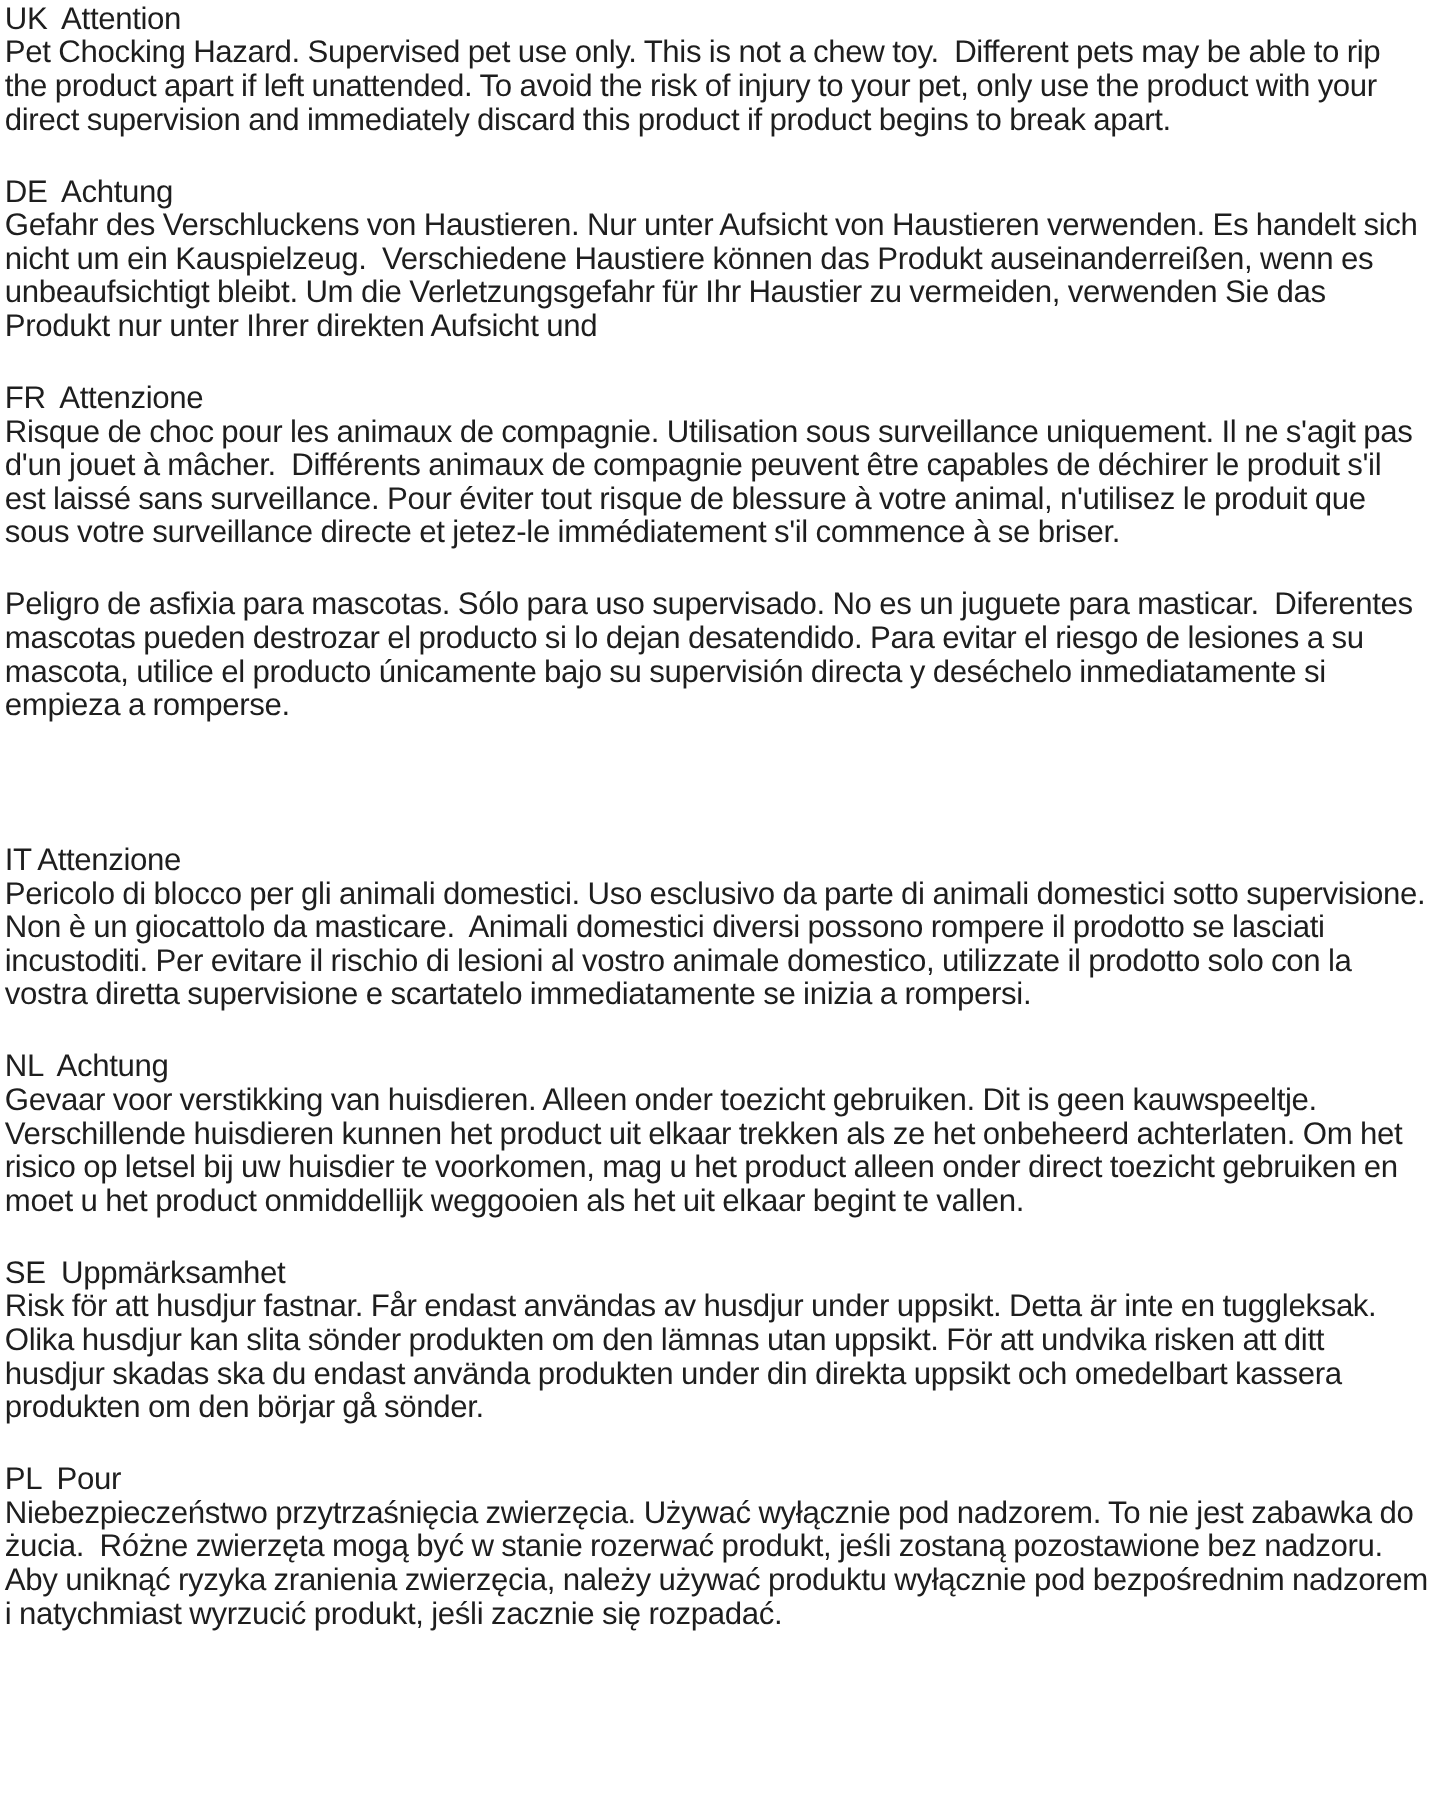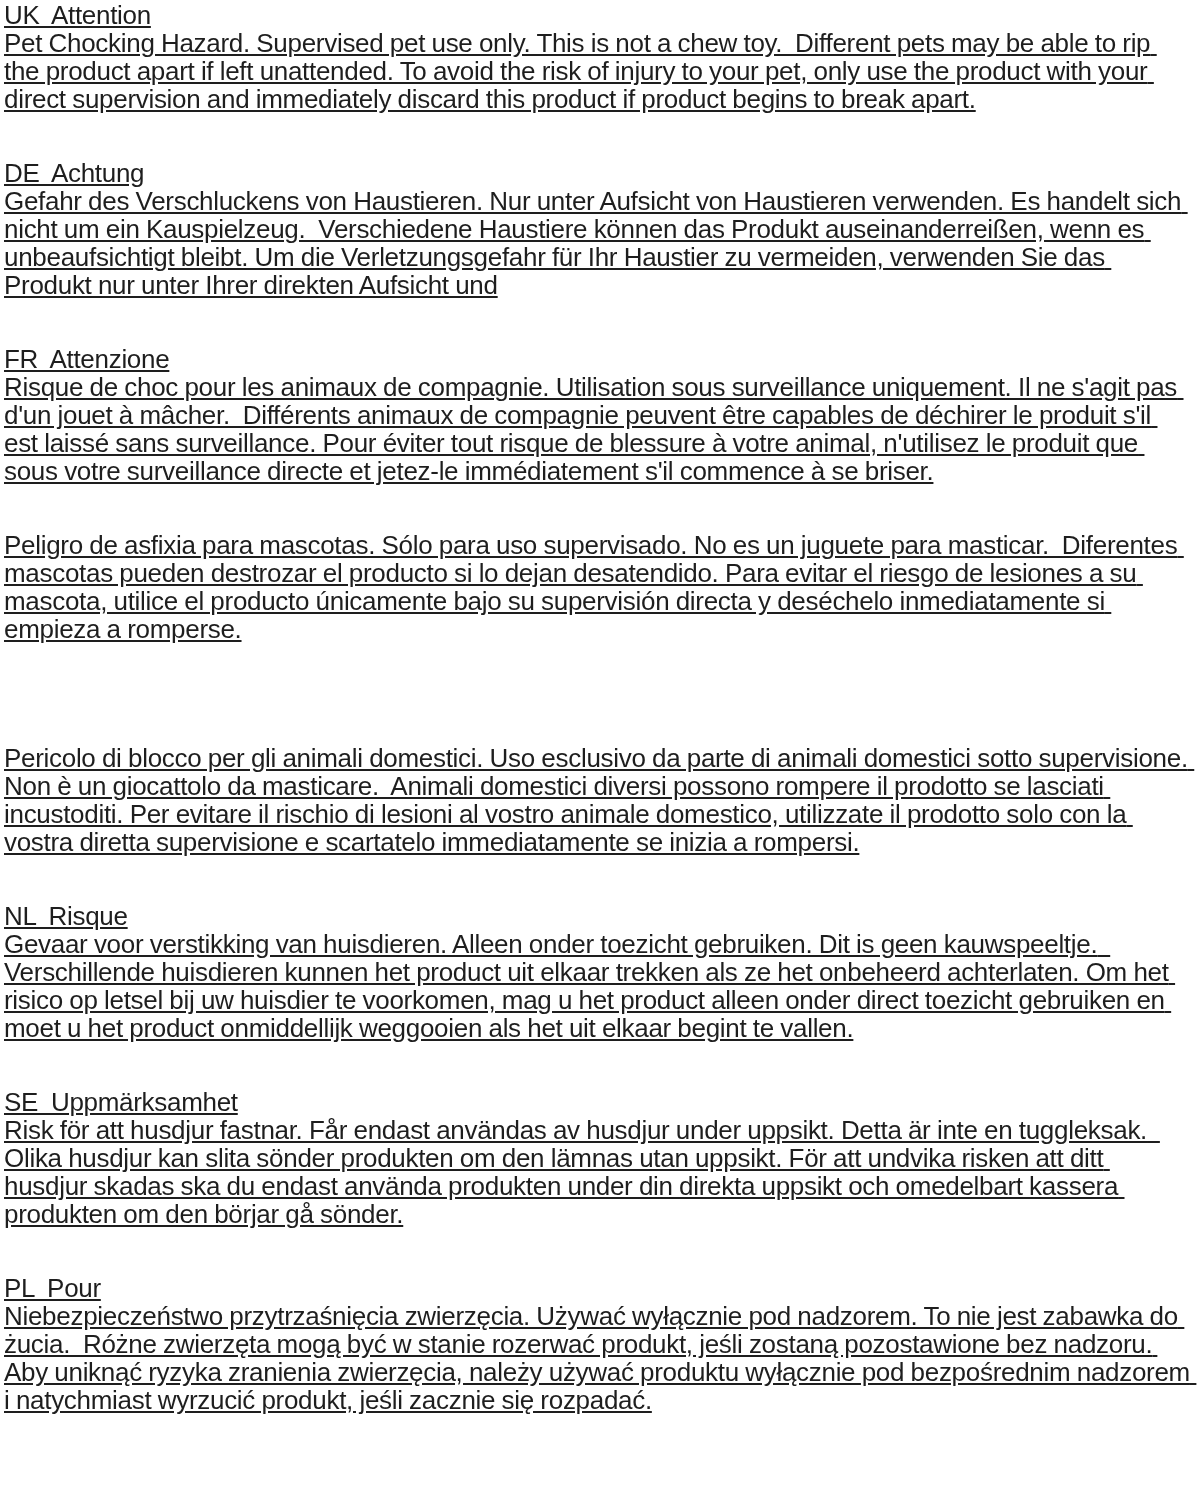--- a/index.html
+++ b/index.html
@@ -10,24 +10,23 @@
   body {
     width: 1197px;
     height: 1500px;
     overflow: hidden;
     font-family: "Liberation Sans", sans-serif;
     color: #1e1e1e;
   }
   .page {
     padding: 1px 6px 0 4px;
     box-sizing: border-box;
-    text-decoration: underline;
   }
   .section {
-    margin-top: 46px;
+    margin-top: 32px;
   }
   .section:first-child {
     margin-top: 0;
   }
   .section.big-gap {
     margin-top: 101px;
   }
   .section-header,
   .section-body {
     font-size: 26px;
@@ -55,25 +54,26 @@
   <div class="section">
     <div class="section-header">FR  Attenzione</div>
     <div class="section-body">Risque de choc pour les animaux de compagnie. Utilisation sous surveillance uniquement. Il ne s'agit pas d'un jouet à mâcher.  Différents animaux de compagnie peuvent être capables de déchirer le produit s'il est laissé sans surveillance. Pour éviter tout risque de blessure à votre animal, n'utilisez le produit que sous votre surveillance directe et jetez-le immédiatement s'il commence à se briser.</div>
   </div>
 
   <div class="section">
     <div class="section-body">Peligro de asfixia para mascotas. Sólo para uso supervisado. No es un juguete para masticar.  Diferentes mascotas pueden destrozar el producto si lo dejan desatendido. Para evitar el riesgo de lesiones a su mascota, utilice el producto únicamente bajo su supervisión directa y deséchelo inmediatamente si empieza a romperse.</div>
   </div>
 
   <div class="section big-gap">
+    <div class="section-header">IT Attenzione</div>
     <div class="section-body">Pericolo di blocco per gli animali domestici. Uso esclusivo da parte di animali domestici sotto supervisione. Non è un giocattolo da masticare.  Animali domestici diversi possono rompere il prodotto se lasciati incustoditi. Per evitare il rischio di lesioni al vostro animale domestico, utilizzate il prodotto solo con la vostra diretta supervisione e scartatelo immediatamente se inizia a rompersi.</div>
   </div>
 
   <div class="section">
-    <div class="section-header">NL  Risque</div>
+    <div class="section-header">NL  Achtung</div>
     <div class="section-body">Gevaar voor verstikking van huisdieren. Alleen onder toezicht gebruiken. Dit is geen kauwspeeltje.  Verschillende huisdieren kunnen het product uit elkaar trekken als ze het onbeheerd achterlaten. Om het risico op letsel bij uw huisdier te voorkomen, mag u het product alleen onder direct toezicht gebruiken en moet u het product onmiddellijk weggooien als het uit elkaar begint te vallen.</div>
   </div>
 
   <div class="section">
     <div class="section-header">SE  Uppmärksamhet</div>
     <div class="section-body">Risk för att husdjur fastnar. Får endast användas av husdjur under uppsikt. Detta är inte en tuggleksak.  Olika husdjur kan slita sönder produkten om den lämnas utan uppsikt. För att undvika risken att ditt husdjur skadas ska du endast använda produkten under din direkta uppsikt och omedelbart kassera produkten om den börjar gå sönder.</div>
   </div>
 
   <div class="section">
     <div class="section-header">PL  Pour</div>

